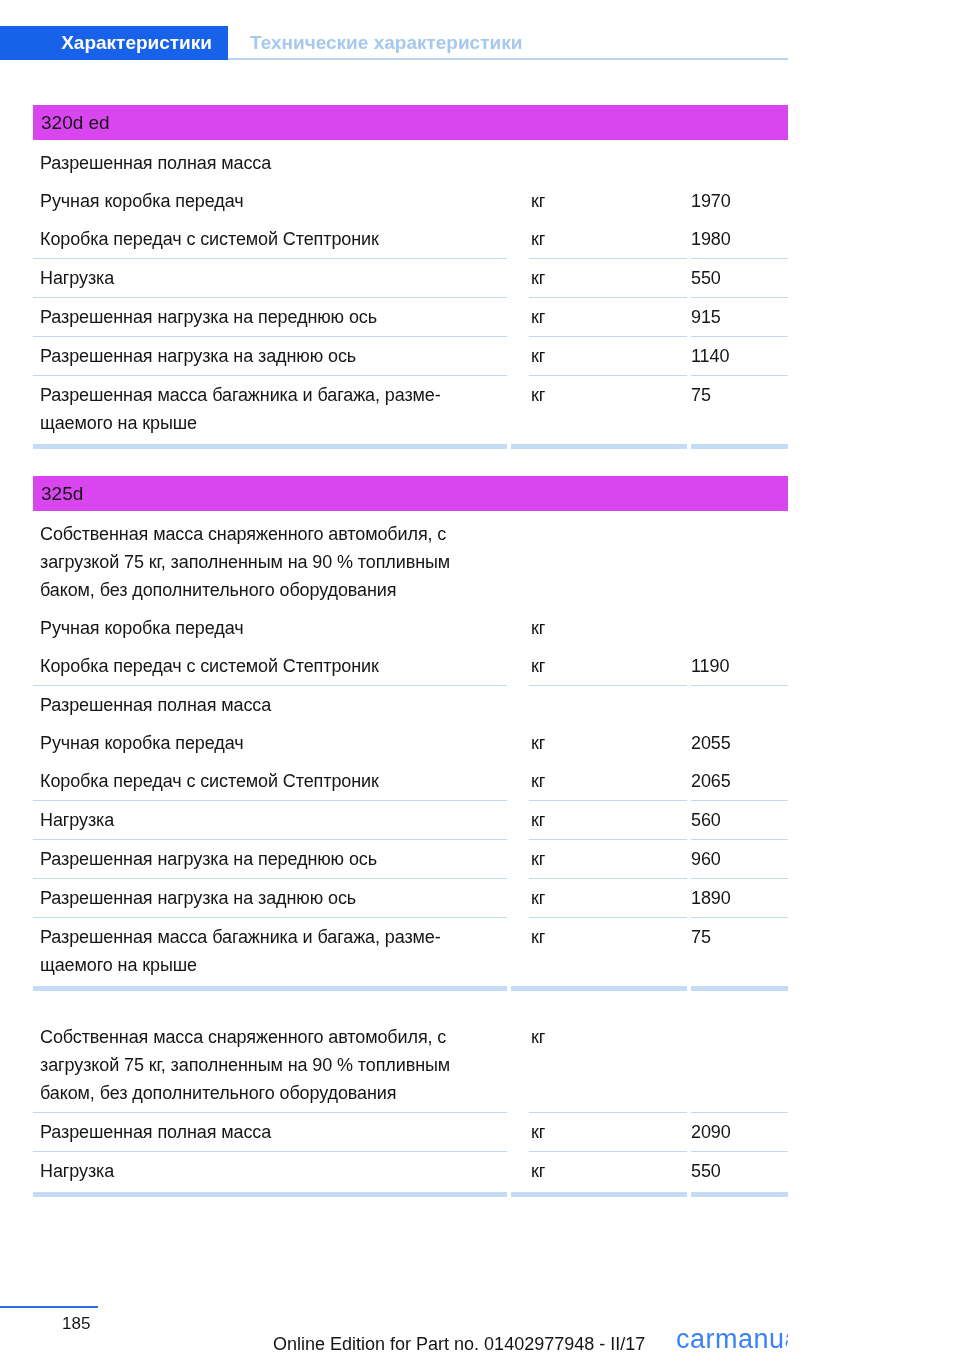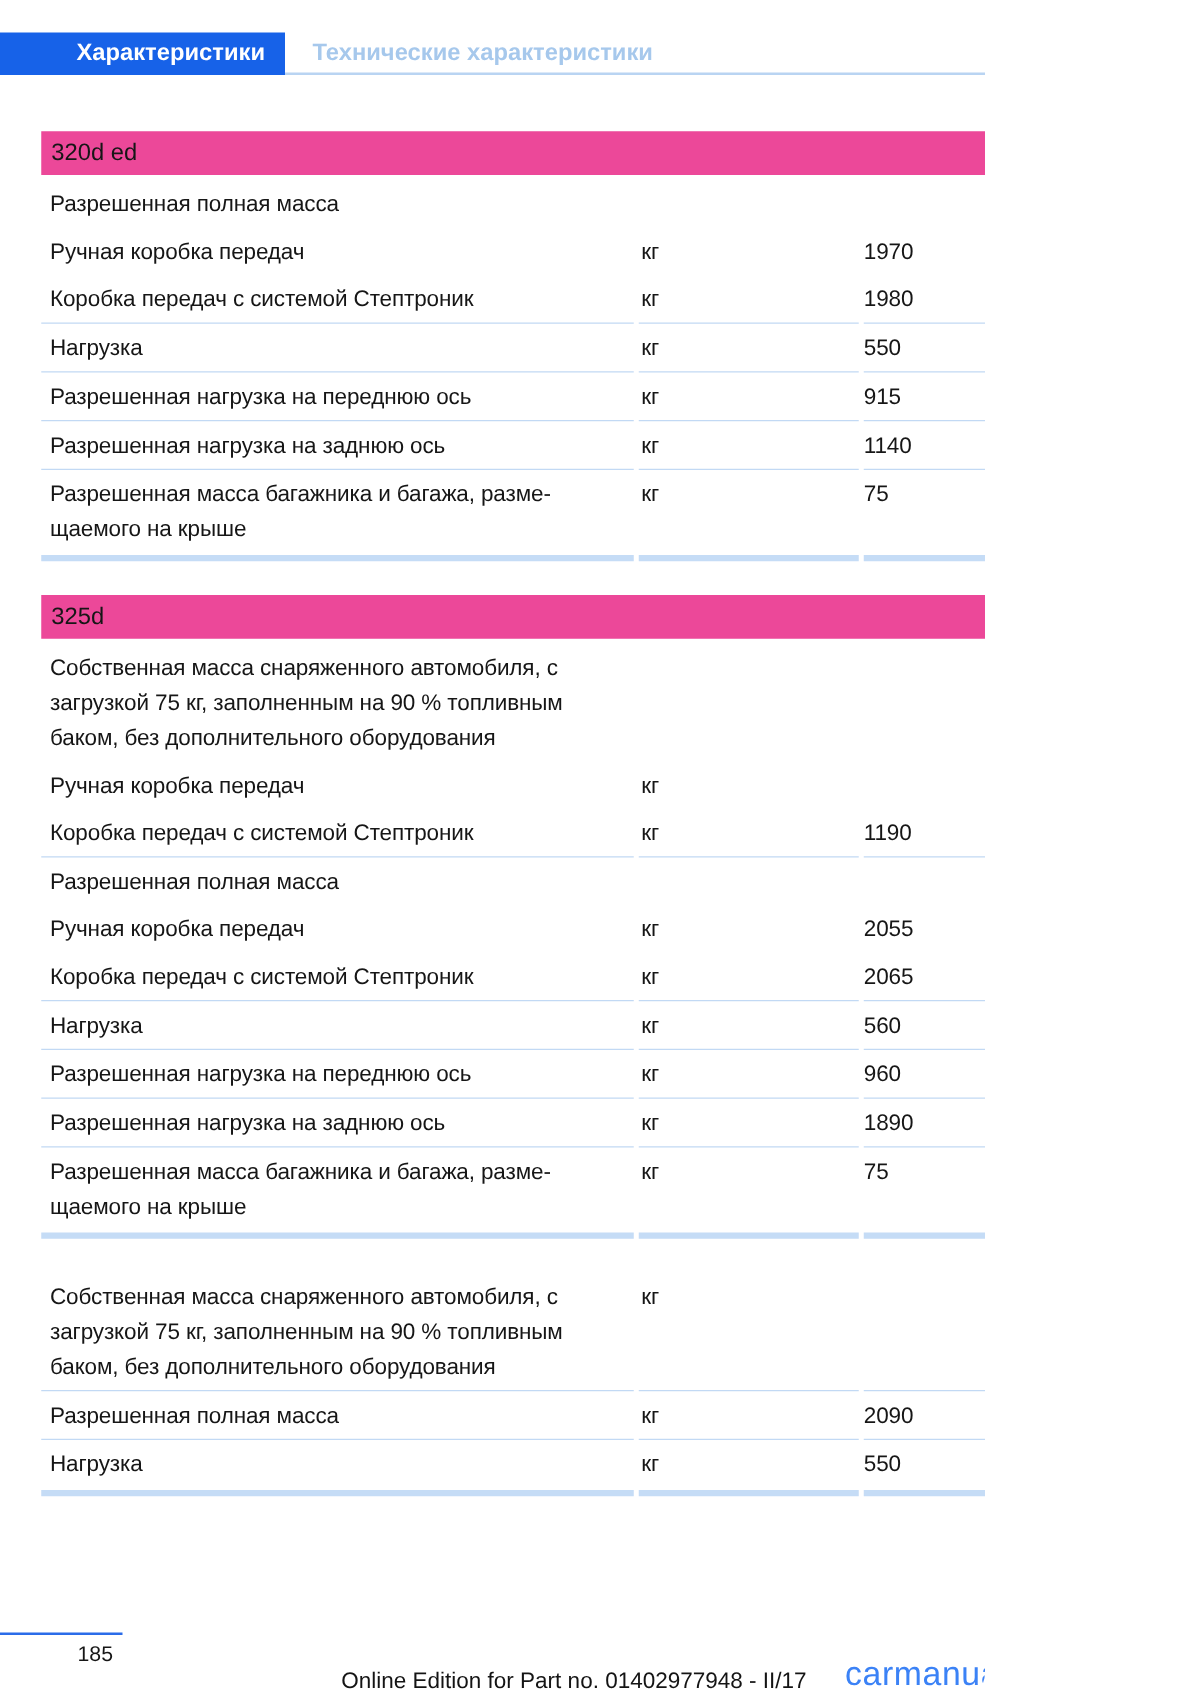--- a/index.html
+++ b/index.html
@@ -28,36 +28,36 @@
   }
   .header-rule{
     position:absolute;left:228px;top:58px;
     width:677px;height:2px;background:#b9d4f2;
   }
   
   .content{margin-left:33px;width:862px;padding-top:45px;}
   .spec-table{margin-top:0;}
   .spec-table + .spec-table{margin-top:27px;}
   .band{
-    height:35px;line-height:35px;background:#ec4899;
+    height:35px;line-height:35px;background:#d946ef;
     font-size:19px;padding-left:8px;margin-bottom:4px;
     color:#161616;
   }
   .row{
     display:grid;
     grid-template-columns:474px 176px 1fr;
     column-gap:4px;
   }
   .c{
     padding-top:5px;padding-bottom:5px;
     line-height:28px;font-size:18px;
     letter-spacing:-0.1px;
   }
   .c.label{padding-left:7px;white-space:pre-line;}
-  .c.unit{padding-left:2px;}
+  .c.unit{padding-left:2px;margin-left:18px;}
   .c.value{padding-left:0;}
   .row.rule > .c{border-top:1px solid #c2d9f4;}
   .endband{
     display:grid;
     grid-template-columns:474px 176px 1fr;
     column-gap:4px;height:5px;margin-top:2px;
   }
   .endband span{background:#c5dcf6;display:block;height:5px;}
   
   .footer-line{position:absolute;left:0;top:1306px;width:98px;height:2px;background:#2b6ce9;}

